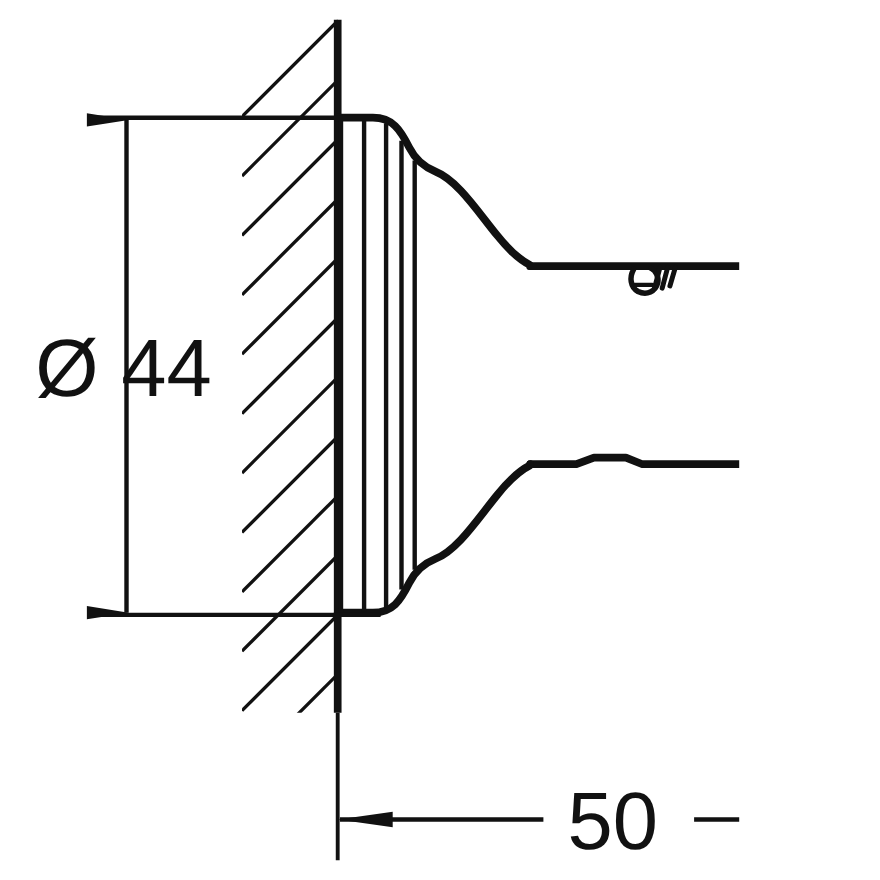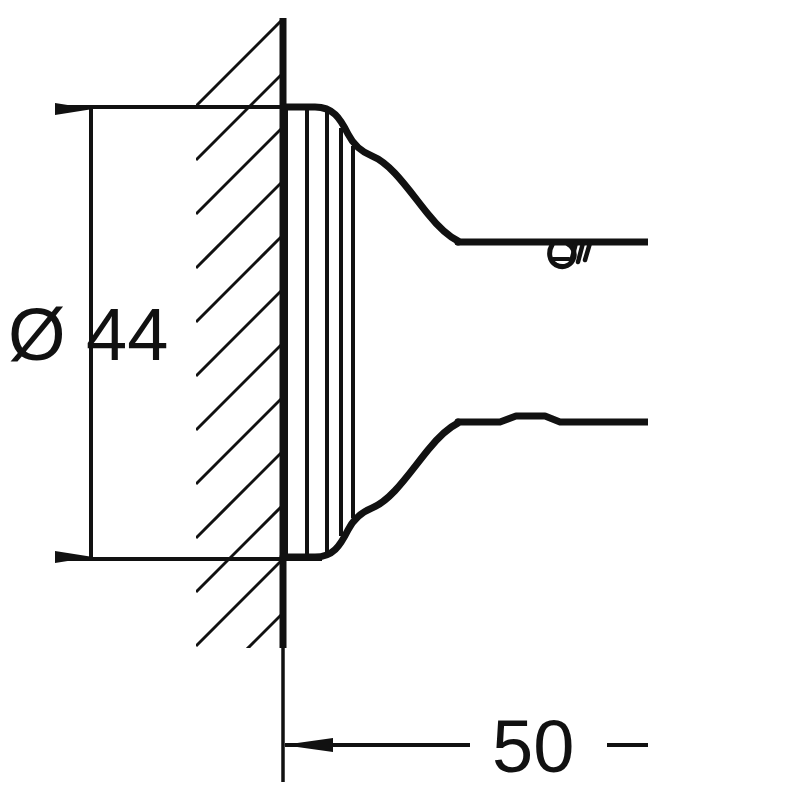--- a/index.html
+++ b/index.html
@@ -1,17 +1,17 @@
 <!DOCTYPE html>
 <html><head>
 <meta charset="utf-8">
 <style>
   html,body{margin:0;padding:0;background:#ffffff;}
   body{font-family:"Liberation Sans",sans-serif;}
-  #stage{position:relative;width:648px;height:800px;background:#ffffff;overflow:hidden;}
+  #stage{position:relative;width:648px;height:800px;background:#ffffff;overflow:hidden;padding-left:24px;}
   #stage svg{display:block;}
   .dimtext{font-family:"Liberation Sans",sans-serif;font-weight:400;fill:#111111;}
 </style>
 </head>
 <body>
 
 <div id="stage">
 
   <svg width="800" height="800" viewBox="0 0 800 800">
 

